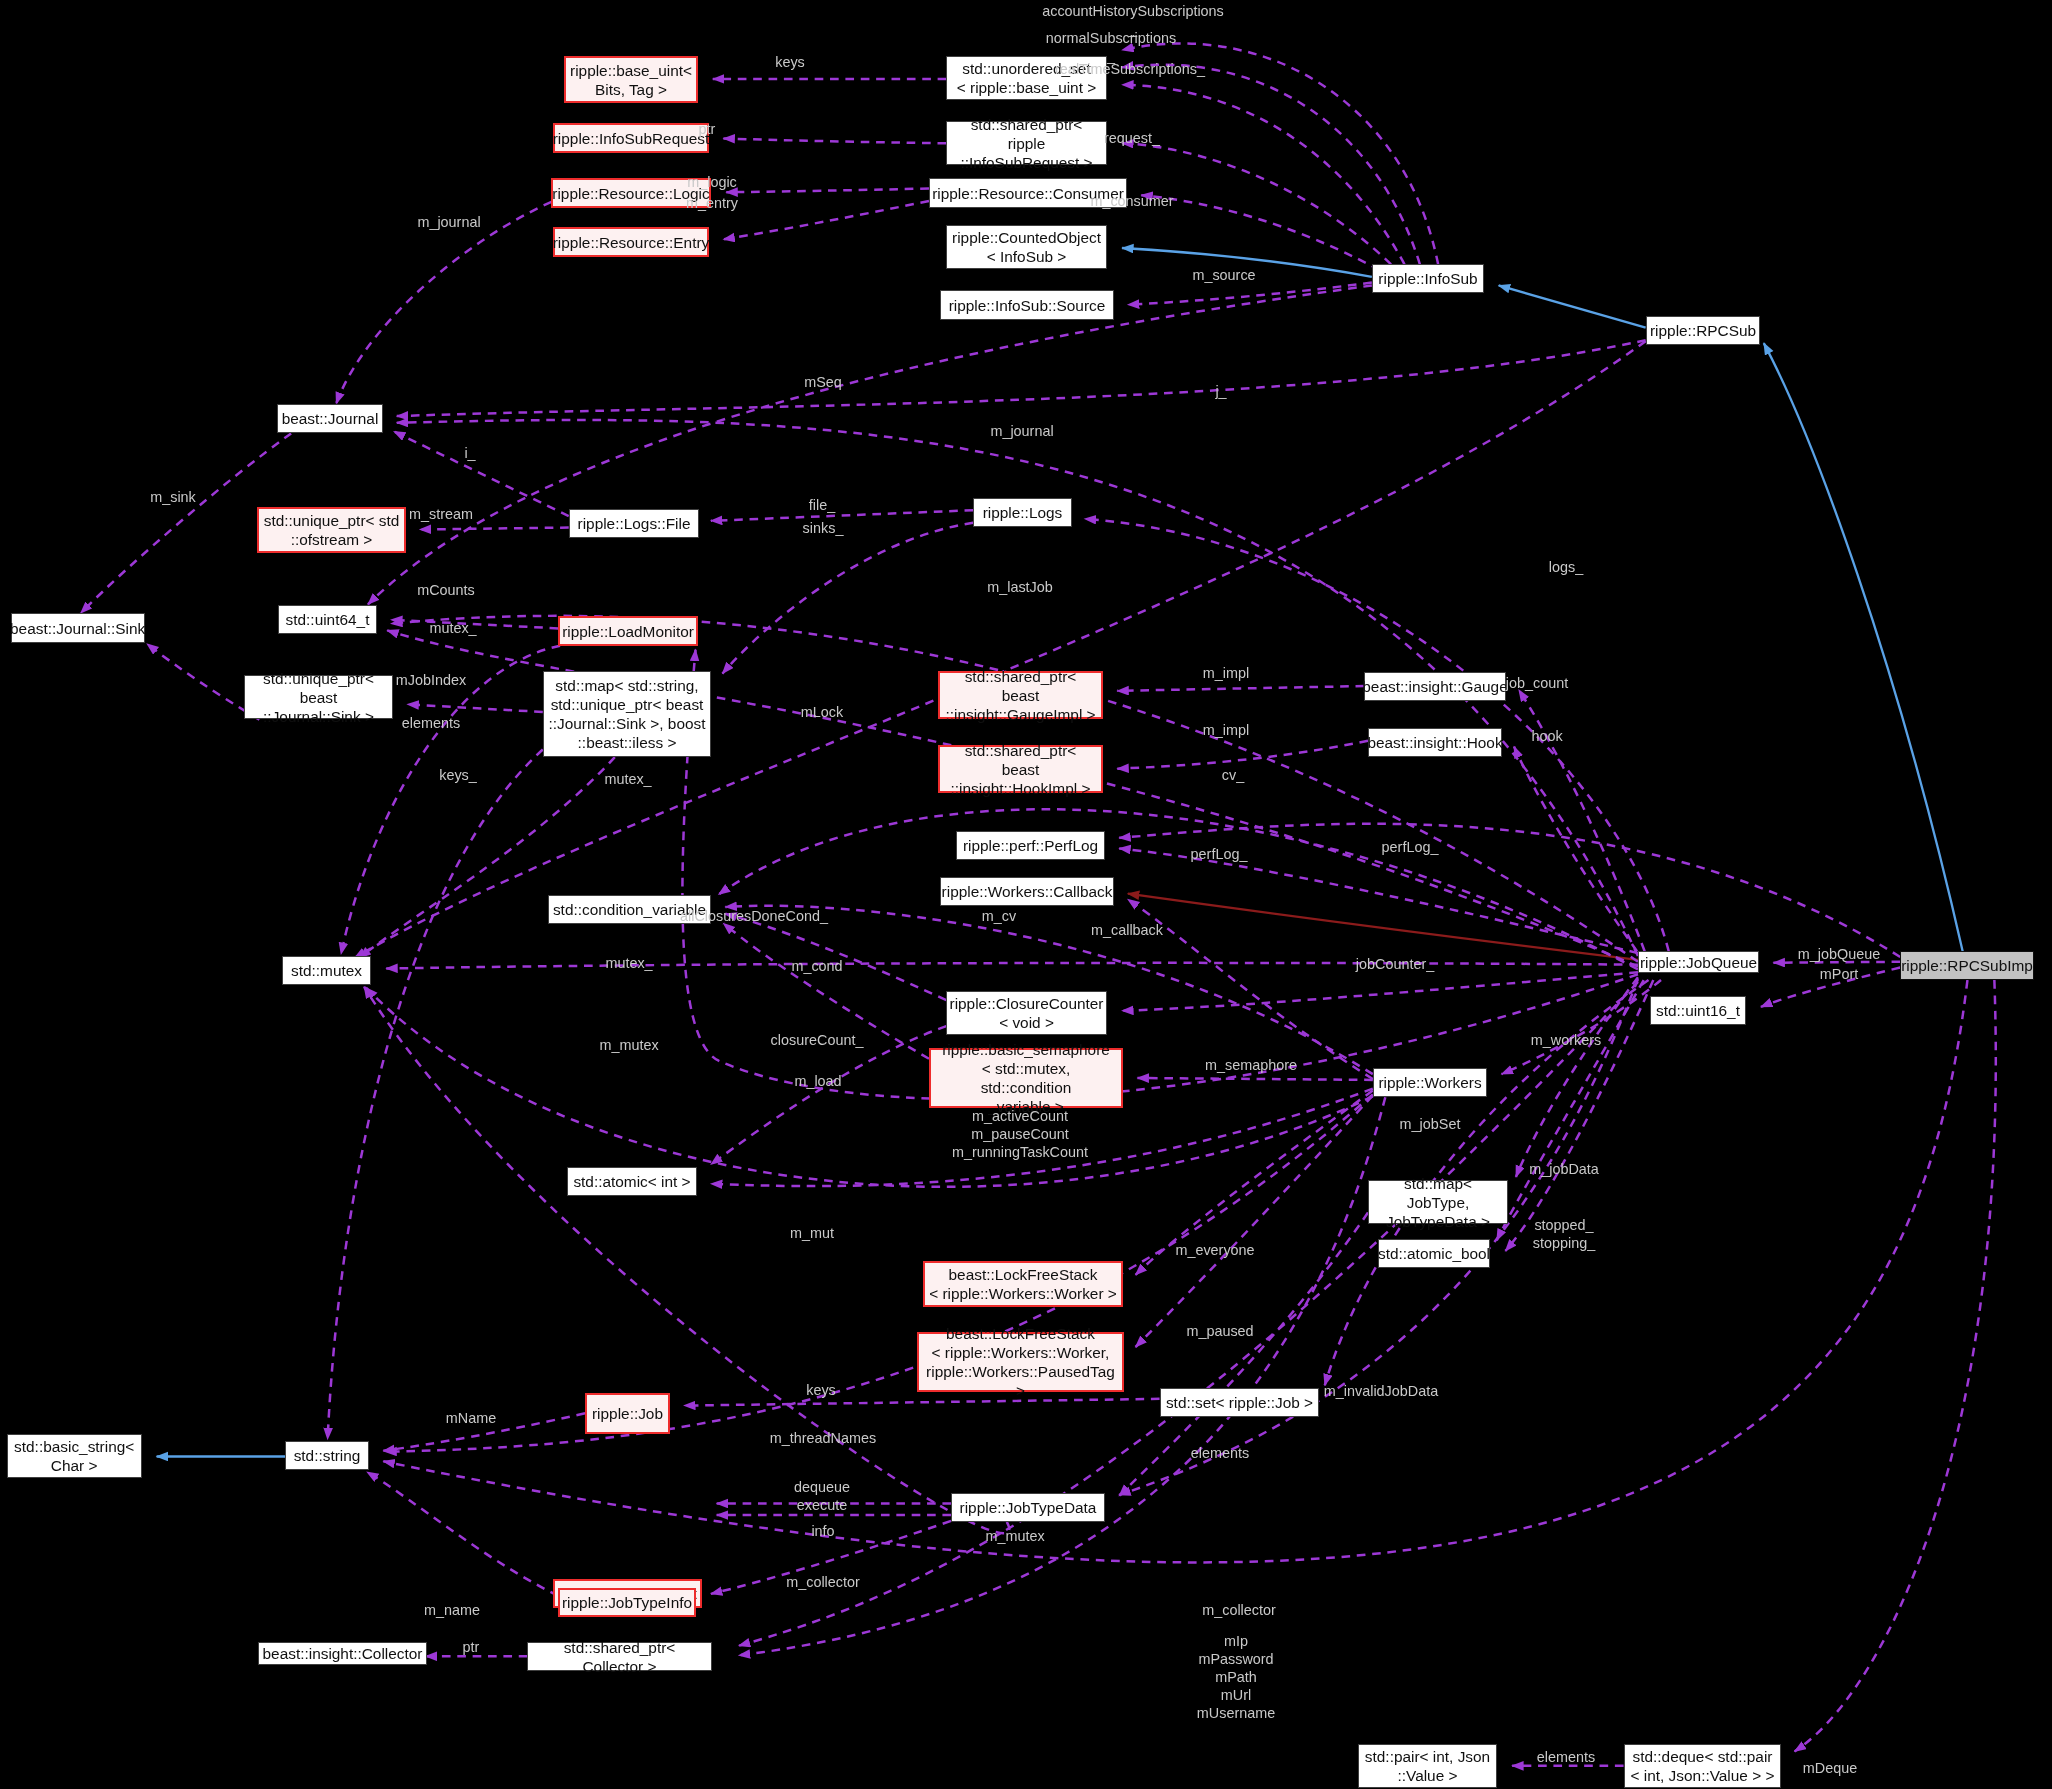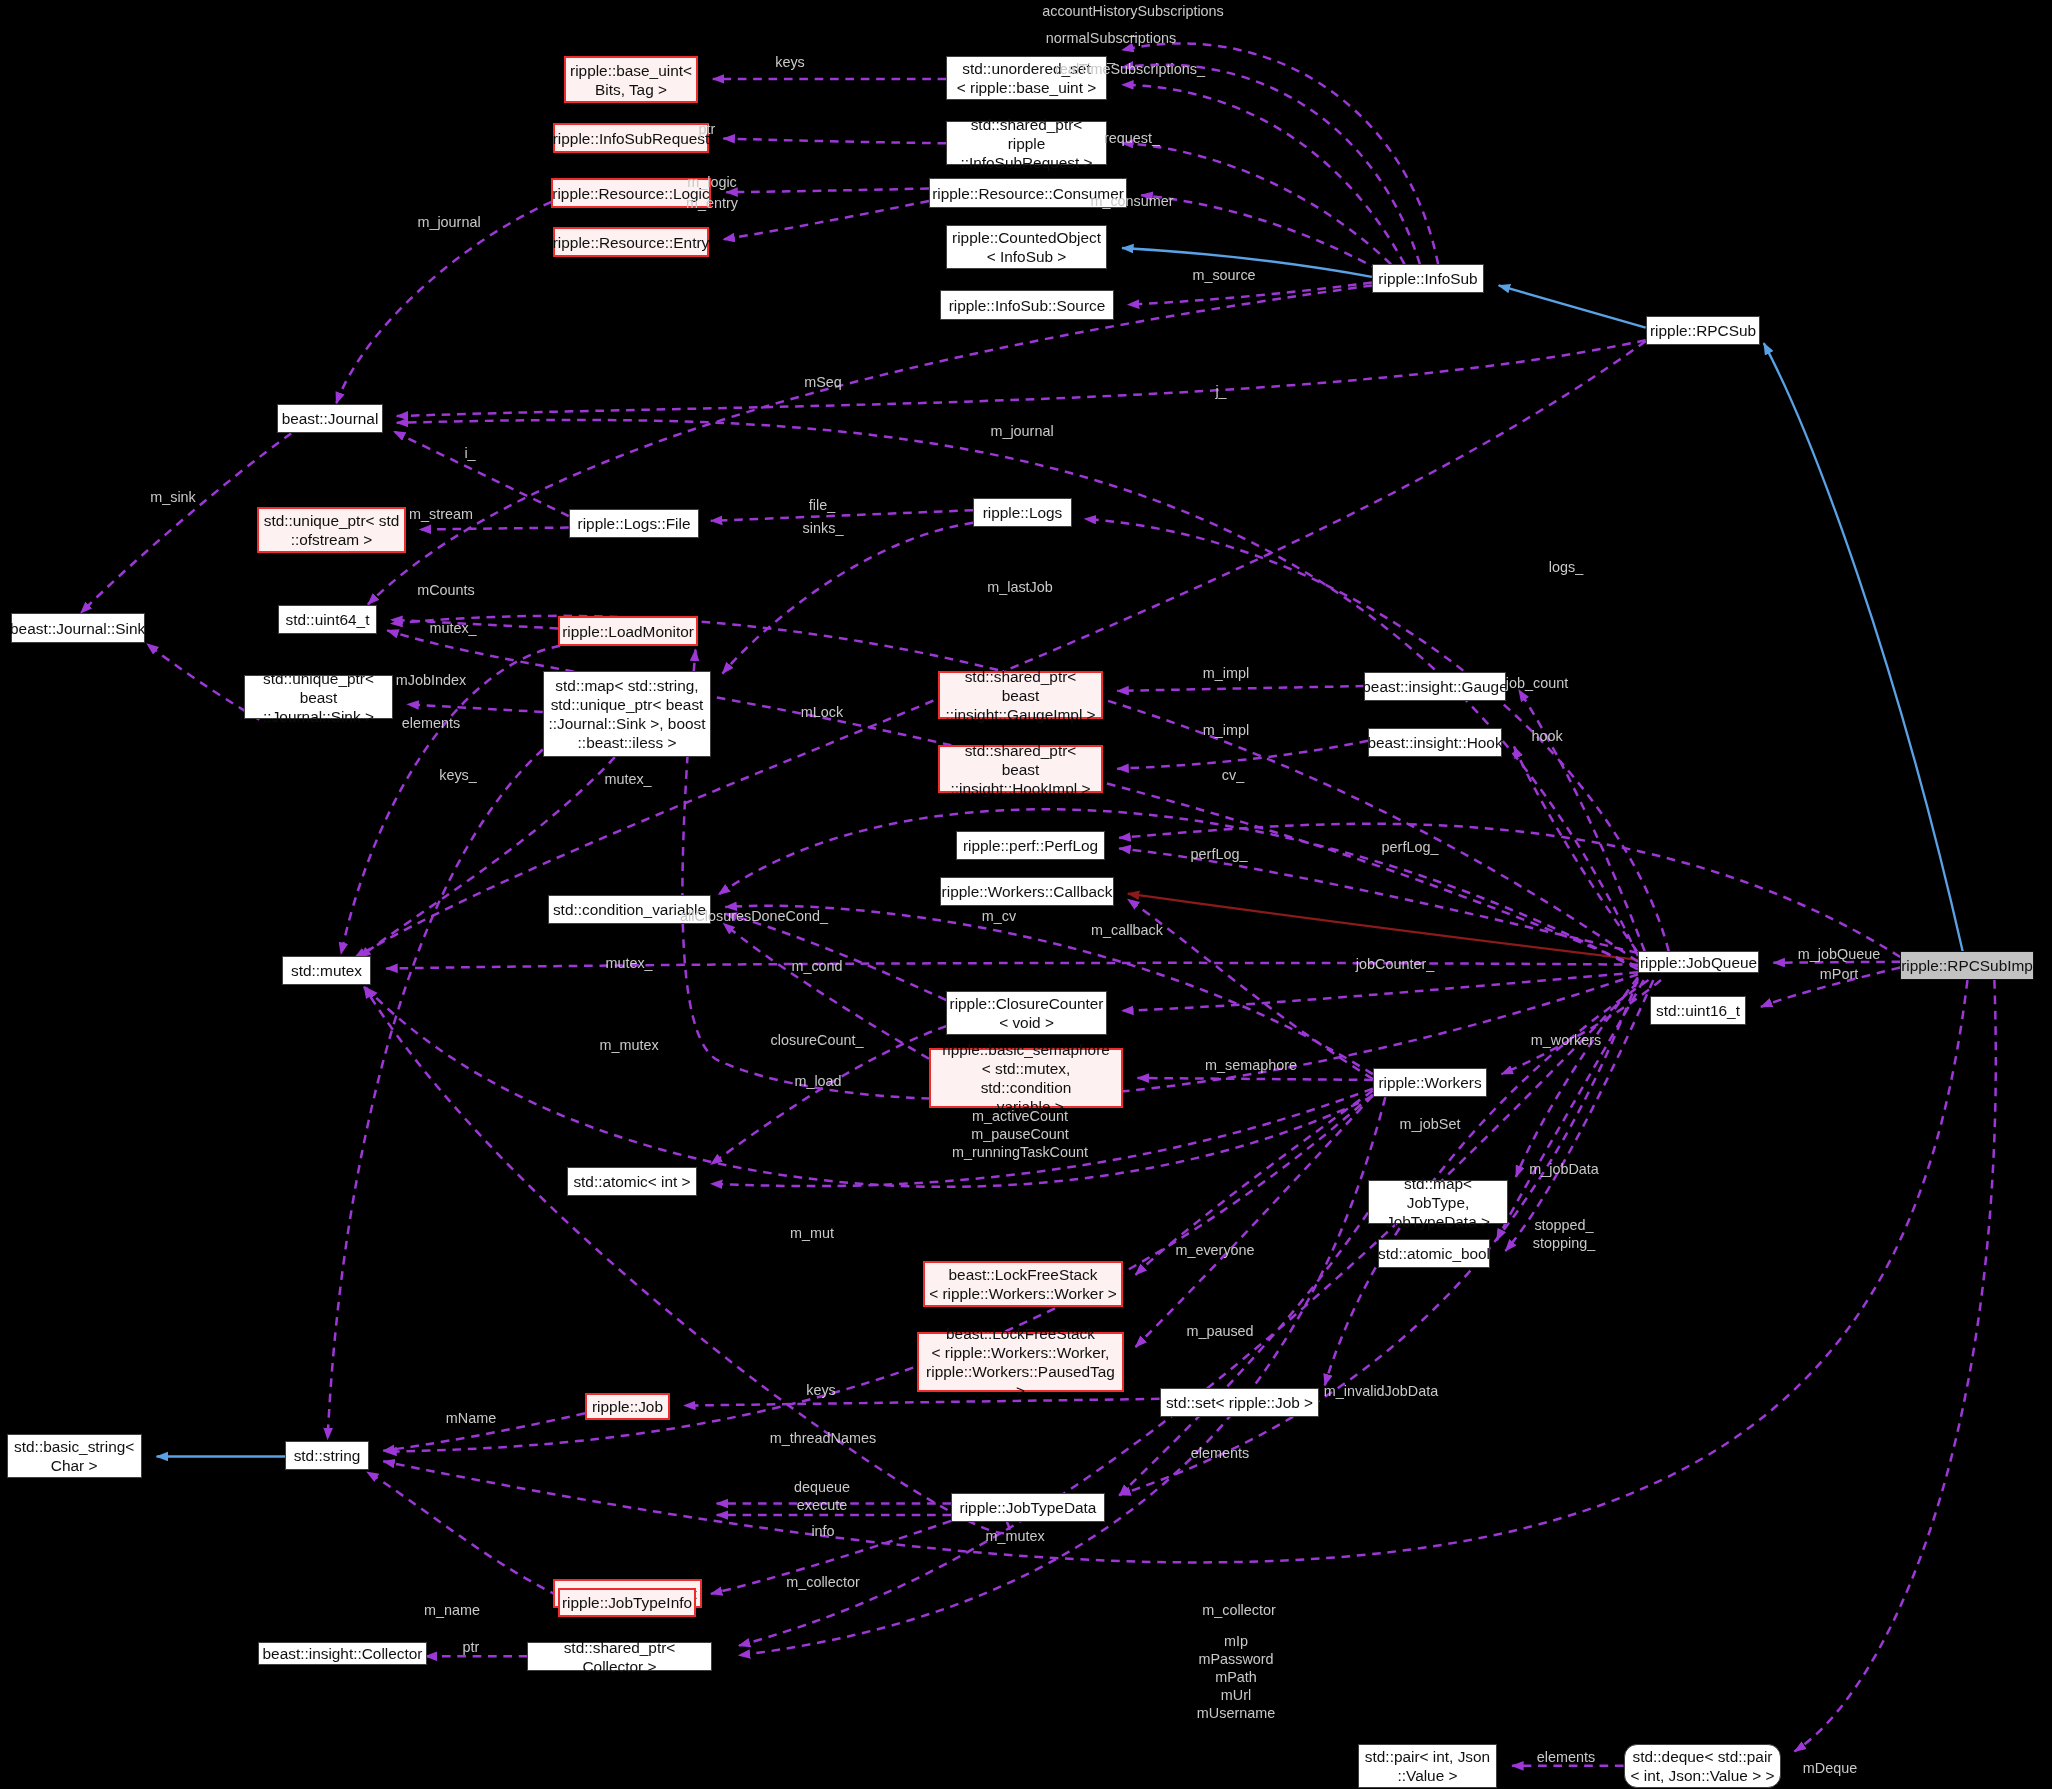--- a/index.html
+++ b/index.html
@@ -159,32 +159,32 @@
 JobTypeData &gt;</div>
     <div class="node" style="left: 1378px; top: 1239px; width: 112px; height: 29px;">std::atomic_bool</div>
     <div class="node" style="left: 567px; top: 1167px; width: 130px; height: 29px;">std::atomic&lt; int &gt;</div>
     <div class="node ref" style="left: 923px; top: 1261px; width: 200px; height: 46px;">beast::LockFreeStack
 &lt; ripple::Workers::Worker &gt;</div>
     <div class="node ref" style="left: 917px; top: 1332px; width: 207px; height: 60px;">beast::LockFreeStack
 &lt; ripple::Workers::Worker,
 ripple::Workers::PausedTag &gt;</div>
     <div class="node" style="left: 1160px; top: 1388px; width: 159px; height: 29px;">std::set&lt; ripple::Job &gt;</div>
     <div class="node" style="left: 282px; top: 956px; width: 89px; height: 29px;">std::mutex</div>
-    <div class="node ref" style="left: 585px; top: 1393px; width: 85px; height: 27px;">ripple::Job</div>
+    <div class="node ref" style="left: 585px; top: 1393px; width: 85px; height: 41px;">ripple::Job</div>
     <div class="node" style="left: 285px; top: 1441px; width: 84px; height: 29px;">std::string</div>
     <div class="node" style="left: 6.7px; top: 1434px; width: 135px; height: 44px;">std::basic_string&lt;
 Char &gt;</div>
     <div class="node ref" style="left: 553px; top: 1579px; width: 149px; height: 29px;">beast::insight::Event</div>
     <div class="node" style="left: 951px; top: 1493px; width: 154px; height: 29px;">ripple::JobTypeData</div>
     <div class="node ref" style="left: 558px; top: 1588px; width: 138px; height: 29px;">ripple::JobTypeInfo</div>
     <div class="node" style="left: 258px; top: 1642px; width: 169px; height: 23px;">beast::insight::Collector</div>
     <div class="node" style="left: 527px; top: 1642px; width: 185px; height: 29px;">std::shared_ptr&lt; Collector &gt;</div>
     <div class="node" style="left: 1358px; top: 1744px; width: 139px; height: 44px;">std::pair&lt; int, Json
 ::Value &gt;</div>
-    <div class="node" style="left: 1624px; top: 1744px; width: 157px; height: 44px; border-radius: 13px;">std::deque&lt; std::pair
+    <div class="node" style="left: 1624px; top: 1744px; width: 157px; height: 44px;">std::deque&lt; std::pair
 &lt; int, Json::Value &gt; &gt;</div>
     <div class="elabel" style="left: 790px; top: 53px;">keys</div>
     <div class="elabel" style="left: 1133px; top: 1.9px;">accountHistorySubscriptions
 _</div>
     <div class="elabel" style="left: 1111px; top: 29px;">normalSubscriptions
 _</div>
     <div class="elabel" style="left: 1130px; top: 60px;">realTimeSubscriptions_</div>
     <div class="elabel" style="left: 707px; top: 120px;">ptr</div>
     <div class="elabel" style="left: 1132px; top: 129px;">request_</div>
     <div class="elabel" style="left: 712px; top: 173px;">m_logic</div>

